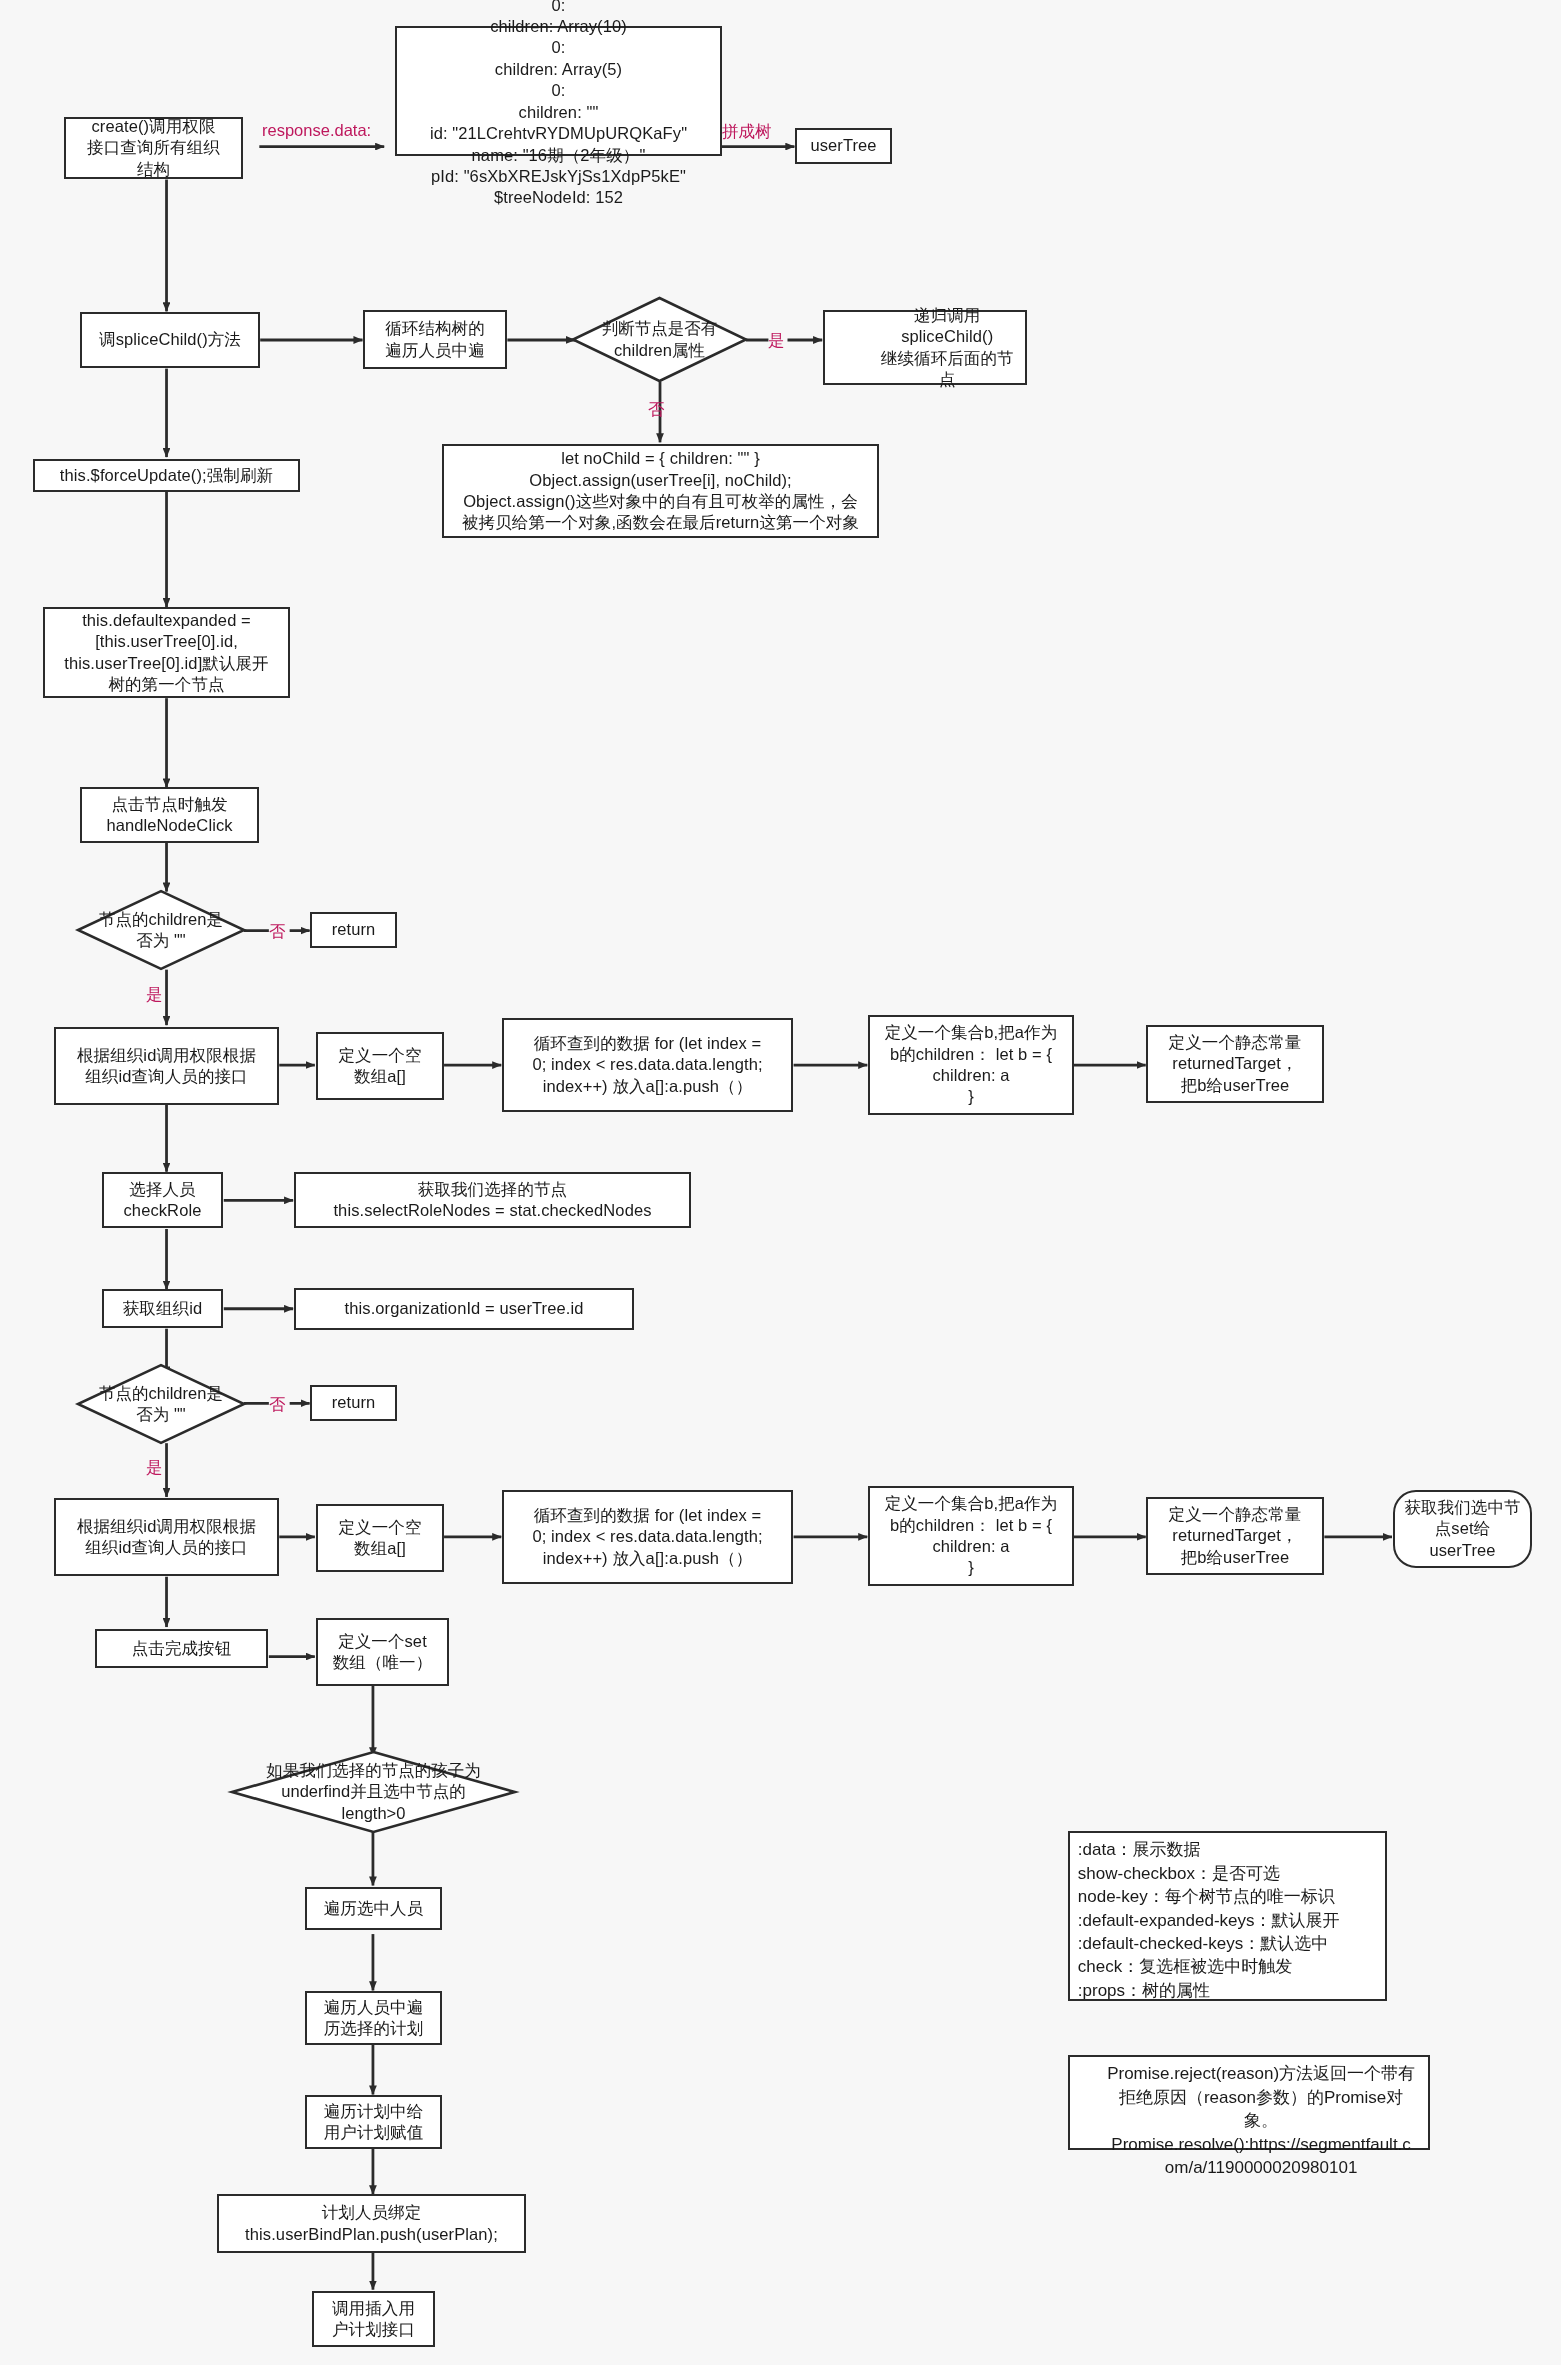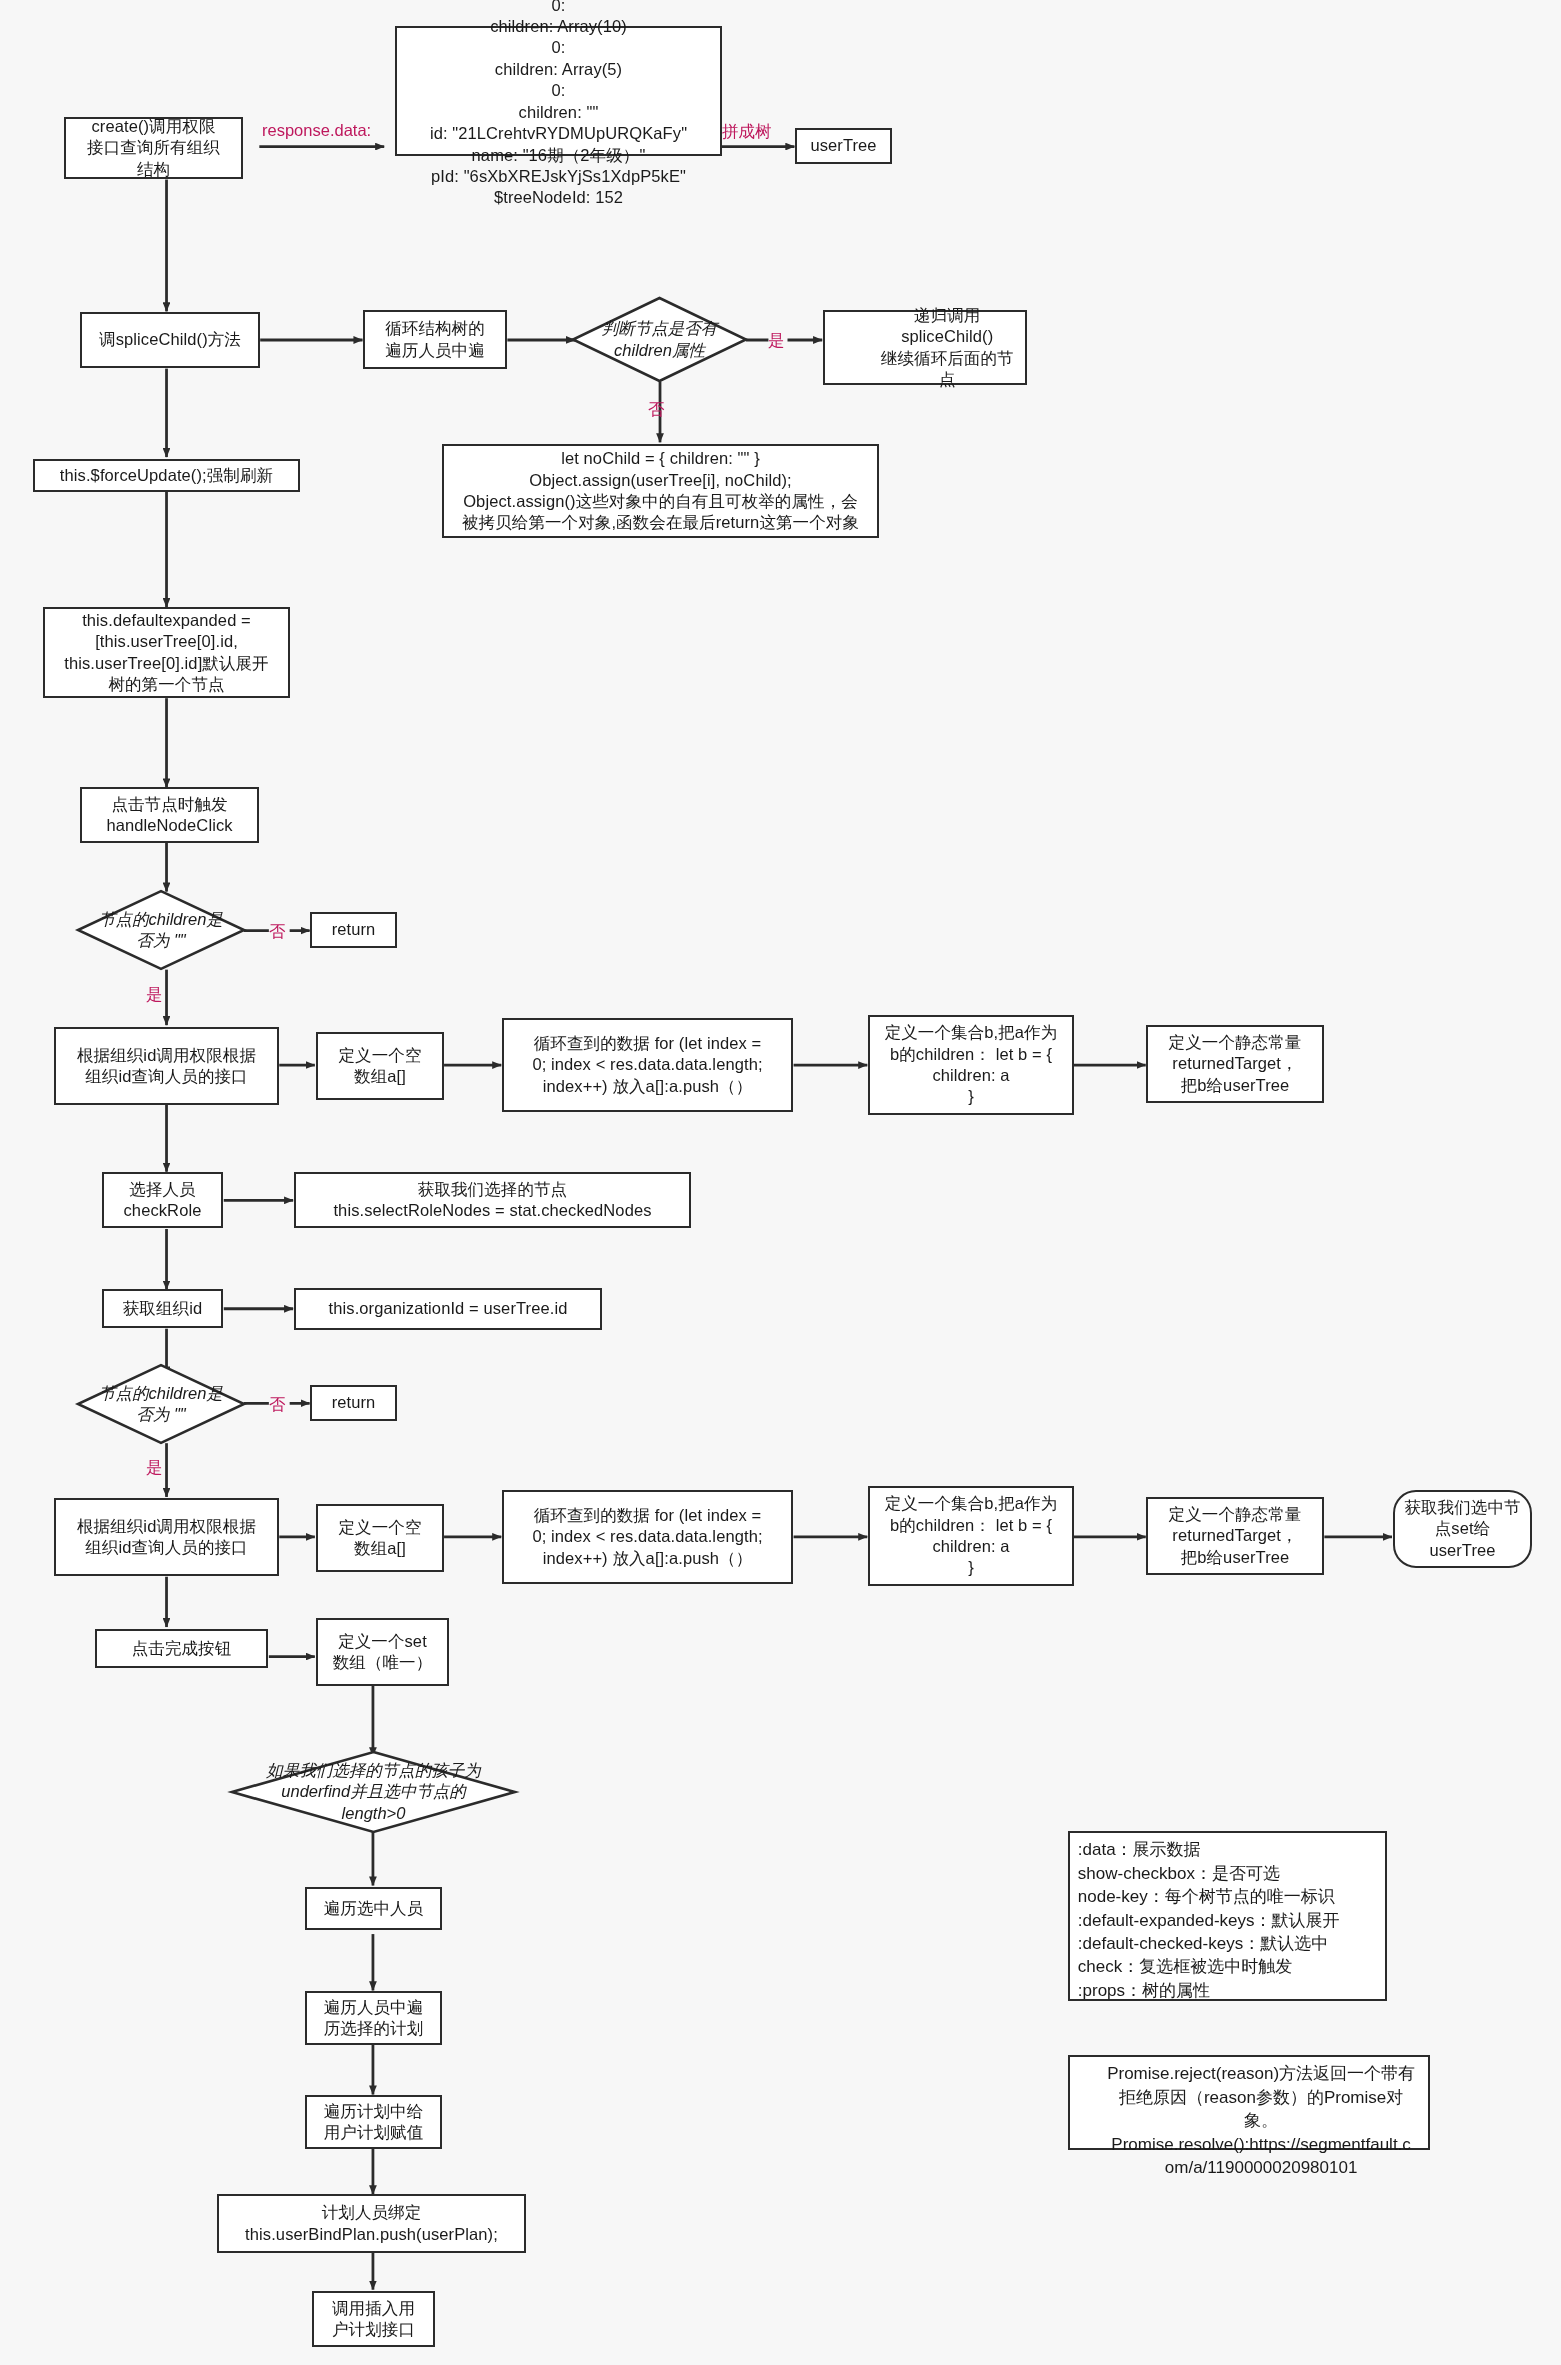--- a/index.html
+++ b/index.html
@@ -27,21 +27,20 @@
     text-align: center;
     line-height: 1.30;
     white-space: pre-line;
     padding: 1.7px 3.5px;
     font-size: 16.5px;
     letter-spacing: 0.1px;
   }
   .diamond-wrap {
     position: absolute;
     box-sizing: border-box;
-    font-style: italic;
   }
   .diamond-wrap svg {
     position: absolute;
     left: 0; top: 0;
     overflow: visible;
   }
   .diamond-label {
     position: absolute;
     left: 0; top: 0;
     width: 100%; height: 100%;
@@ -268,21 +267,21 @@
 把b给userTree</div>
 
   <div class="node" style="left:102px; top:1172px; width:121px; height:56px;">选择人员
 checkRole</div>
 
   <div class="node" style="left:294px; top:1172px; width:397px; height:56px;">获取我们选择的节点
 this.selectRoleNodes = stat.checkedNodes</div>
 
   <div class="node" style="left:102px; top:1289px; width:121px; height:39px;">获取组织id</div>
 
-  <div class="node" style="left:294px; top:1288px; width:308px; height:42px;text-align:right;">this.organizationId = userTree.id</div>
+  <div class="node" style="left:294px; top:1288px; width:340px; height:42px;text-align:right;">this.organizationId = userTree.id</div>
 
   <div class="diamond-wrap" style="left:78px; top:1365px; width:166px; height:78px;">
     <svg width="166" height="78" viewBox="0 0 192 90">
       <polygon points="96,0 192,45 96,90 0,45" fill="#ffffff" stroke="#2b2b2b" stroke-width="3"></polygon>
     </svg>
     <div class="diamond-label">节点的children是
 否为 ""</div>
   </div>
 
   <div class="edge-label" style="left:269px; top:1394px;">否</div>

